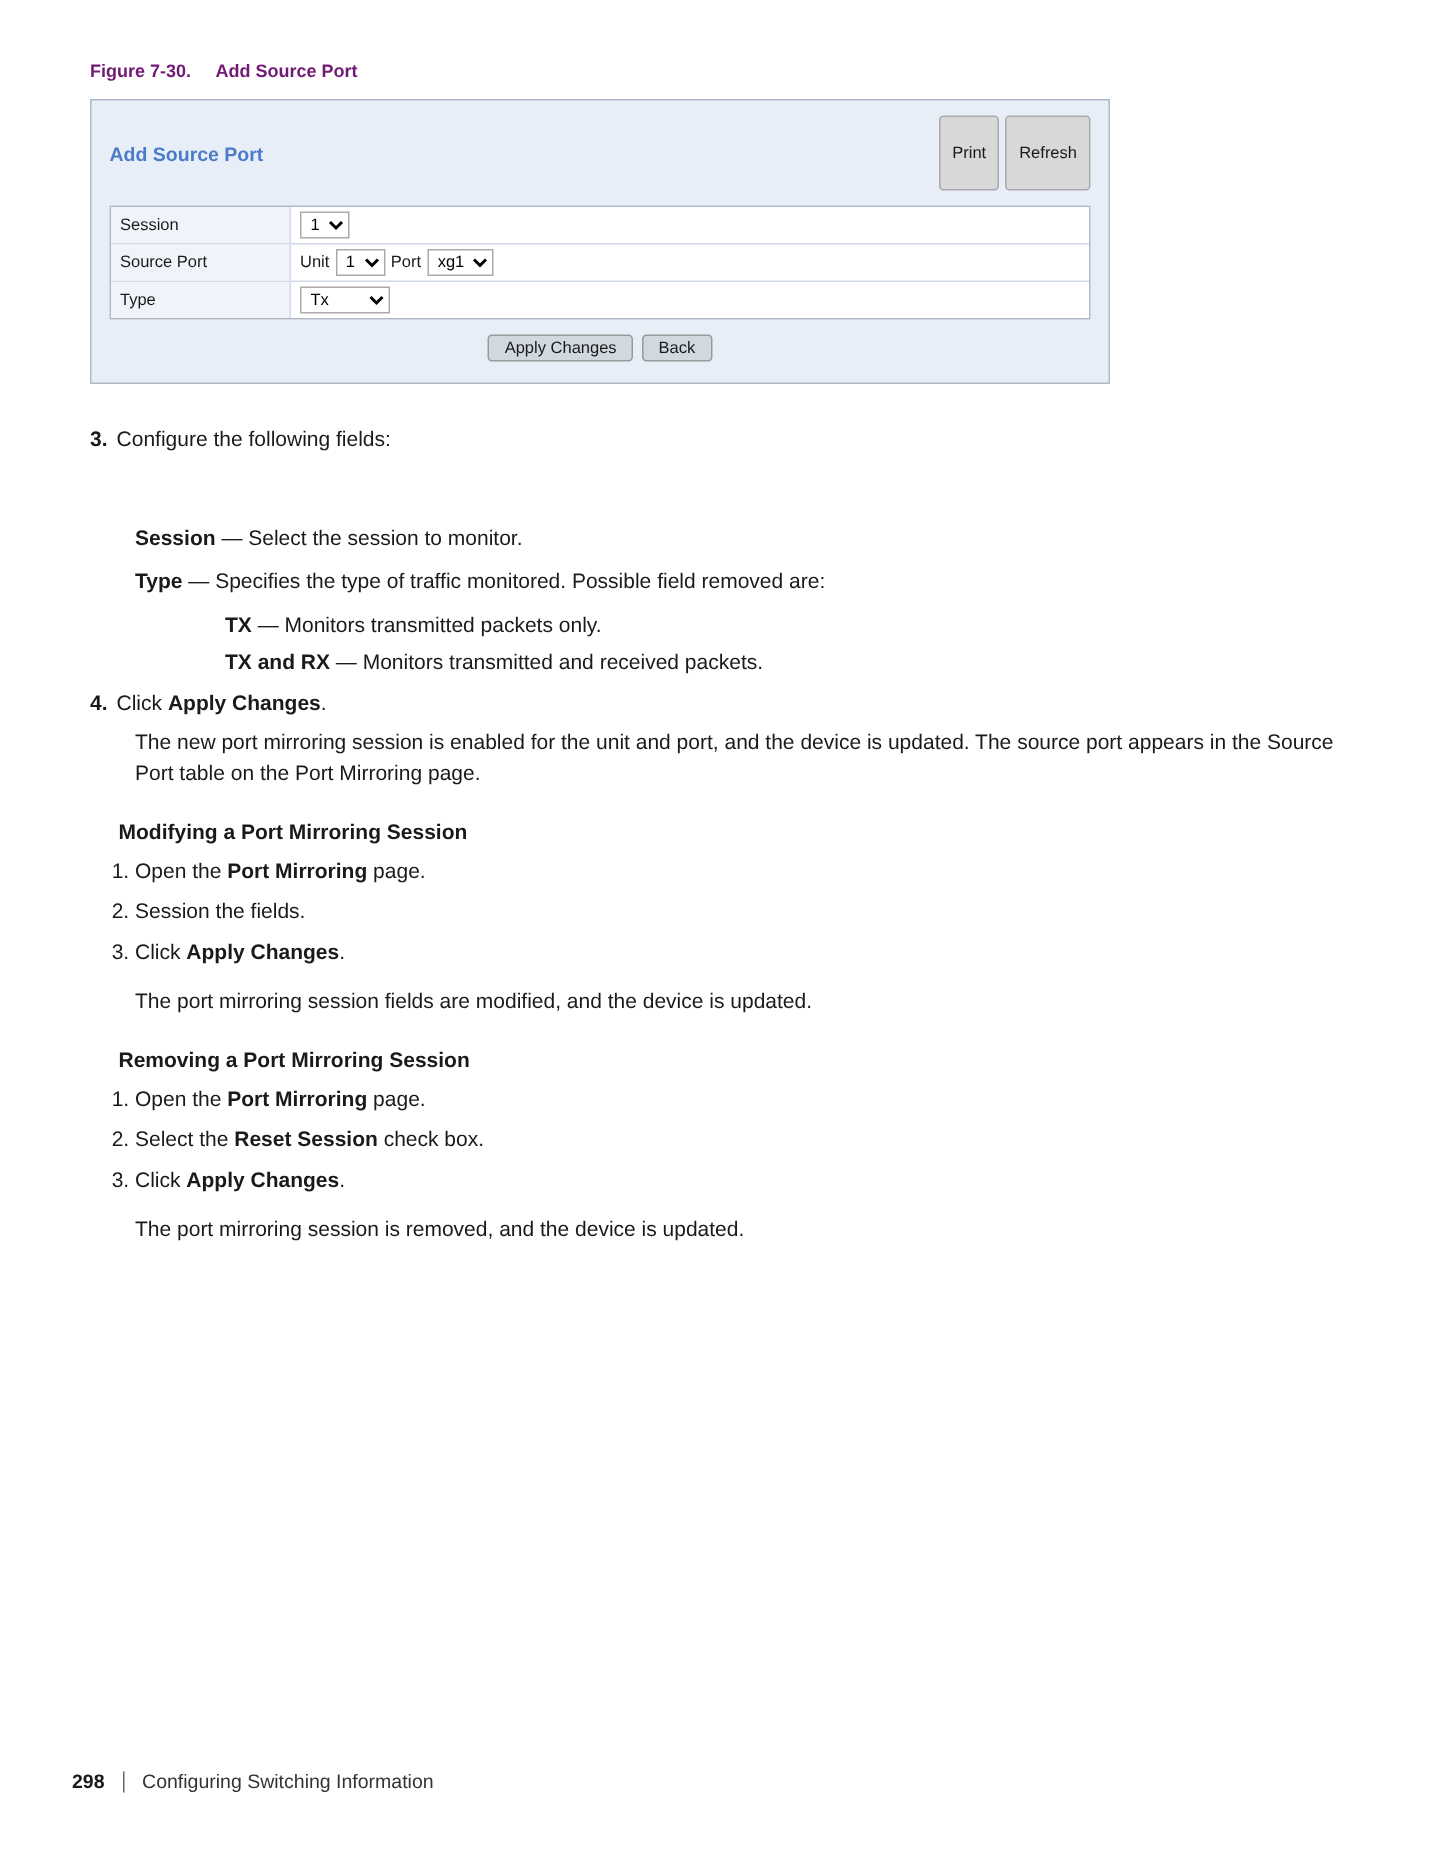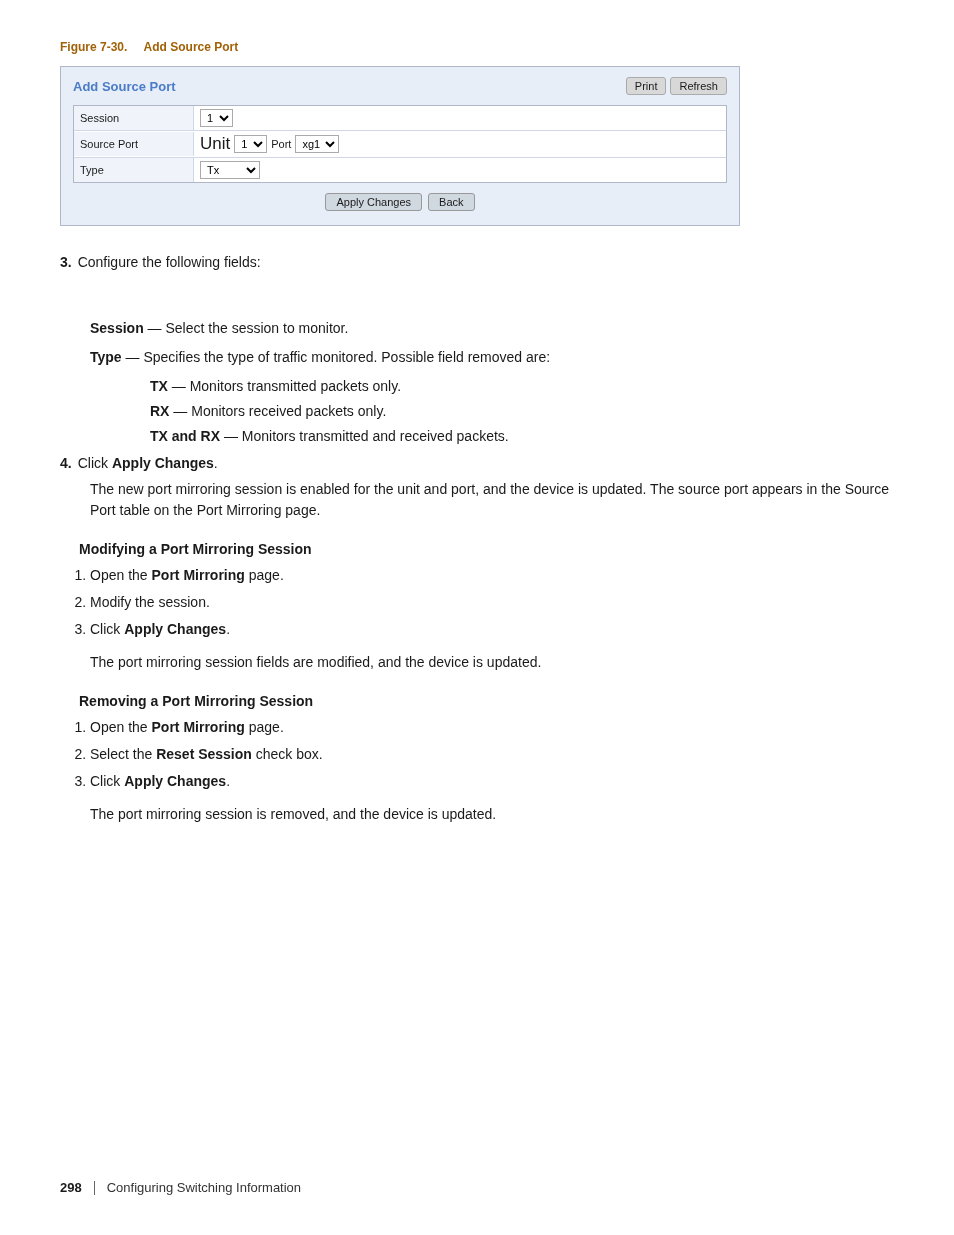--- a/index.html
+++ b/index.html
@@ -10,21 +10,21 @@
       color: #1a1a1a;
       width: 954px;
       min-height: 1235px;
       padding: 40px 60px 60px 60px;
     }
 
     .figure-label {
       font-size: 12px;
       font-weight: bold;
       margin-bottom: 12px;
-      color: #a16207;
+      color: #701a75;
     }
 
     .ui-panel {
       border: 1px solid #b0b8c8;
       background: #e8eef8;
       padding: 10px 12px 14px 12px;
       margin-bottom: 28px;
       width: 680px;
     }
 
@@ -44,21 +44,21 @@
     .ui-buttons {
       display: flex;
       gap: 4px;
     }
 
     .ui-btn {
       background: #d8d8d8;
       border: 1px solid #aaa;
       border-radius: 3px;
       font-size: 11px;
-      padding: 2px 8px;
+      padding: 18px 8px;
       cursor: pointer;
       color: #1a1a1a;
     }
 
     .ui-table {
       background: #ffffff;
       border: 1px solid #b0b8c8;
       width: 100%;
     }
 
@@ -165,21 +165,21 @@
     .sub-para {
       margin-left: 30px;
       margin-bottom: 8px;
       line-height: 1.5;
       font-size: 14px;
     }
 
     .page-footer {
       position: absolute;
       bottom: 40px;
-      left: 60px;
+      left: 48px;
       font-size: 13px;
       color: #1a1a1a;
       display: flex;
       align-items: center;
       gap: 12px;
     }
 
     .page-number {
       font-weight: bold;
     }
@@ -232,21 +232,21 @@
           <option>1</option>
           <option>2</option>
           <option>3</option>
         </select>
       </div>
     </div>
 
     <div class="ui-table-row">
       <div class="ui-table-label">Source Port</div>
       <div class="ui-table-value">
-        <span style="font-size:17px;">Unit</span>
+        <span style="font-size:11px;">Unit</span>
         <select class="ui-select">
           <option>1</option>
           <option>2</option>
         </select>
         <span style="font-size:11px;text-align:center;">Port</span>
         <select class="ui-select">
           <option>xg1</option>
           <option>xg2</option>
           <option>xg3</option>
         </select>
@@ -292,25 +292,20 @@
     <span>Specifies the type of traffic monitored. Possible field removed are:</span>
   </p>
 
   <div class="indent-list">
     <div class="indent-item">
       <span class="field-name">TX</span>
       <span> — </span>
       <span>Monitors transmitted packets only.</span>
     </div>
     <div class="indent-item">
-      <span class="field-name">RX</span>
-      <span> — </span>
-      <span>Monitors received packets only.</span>
-    </div>
-    <div class="indent-item">
       <span class="field-name">TX and RX</span>
       <span> — </span>
       <span>Monitors transmitted and received packets.</span>
     </div>
   </div>
 </div>
 
 <div class="step-line">
   <span class="step-num">4.</span>
   <div class="step-content">
@@ -324,21 +319,21 @@
 <div class="section-heading">Modifying a Port Mirroring Session</div>
 
 <ol class="main-steps">
   <li>
     <span>Open the</span>
     <span> </span>
     <strong>Port Mirroring</strong>
     <span> </span>
     <span>page.</span>
   </li>
-  <li>Modify the session.</li>
+  <li>Session the fields.</li>
   <li>
     <span>Click</span>
     <span> </span>
     <strong>Apply Changes</strong><span>.</span>
   </li>
 </ol>
 <div class="sub-para">The port mirroring session fields are modified, and the device is updated.</div>
 
 <div class="section-heading">Removing a Port Mirroring Session</div>
 

